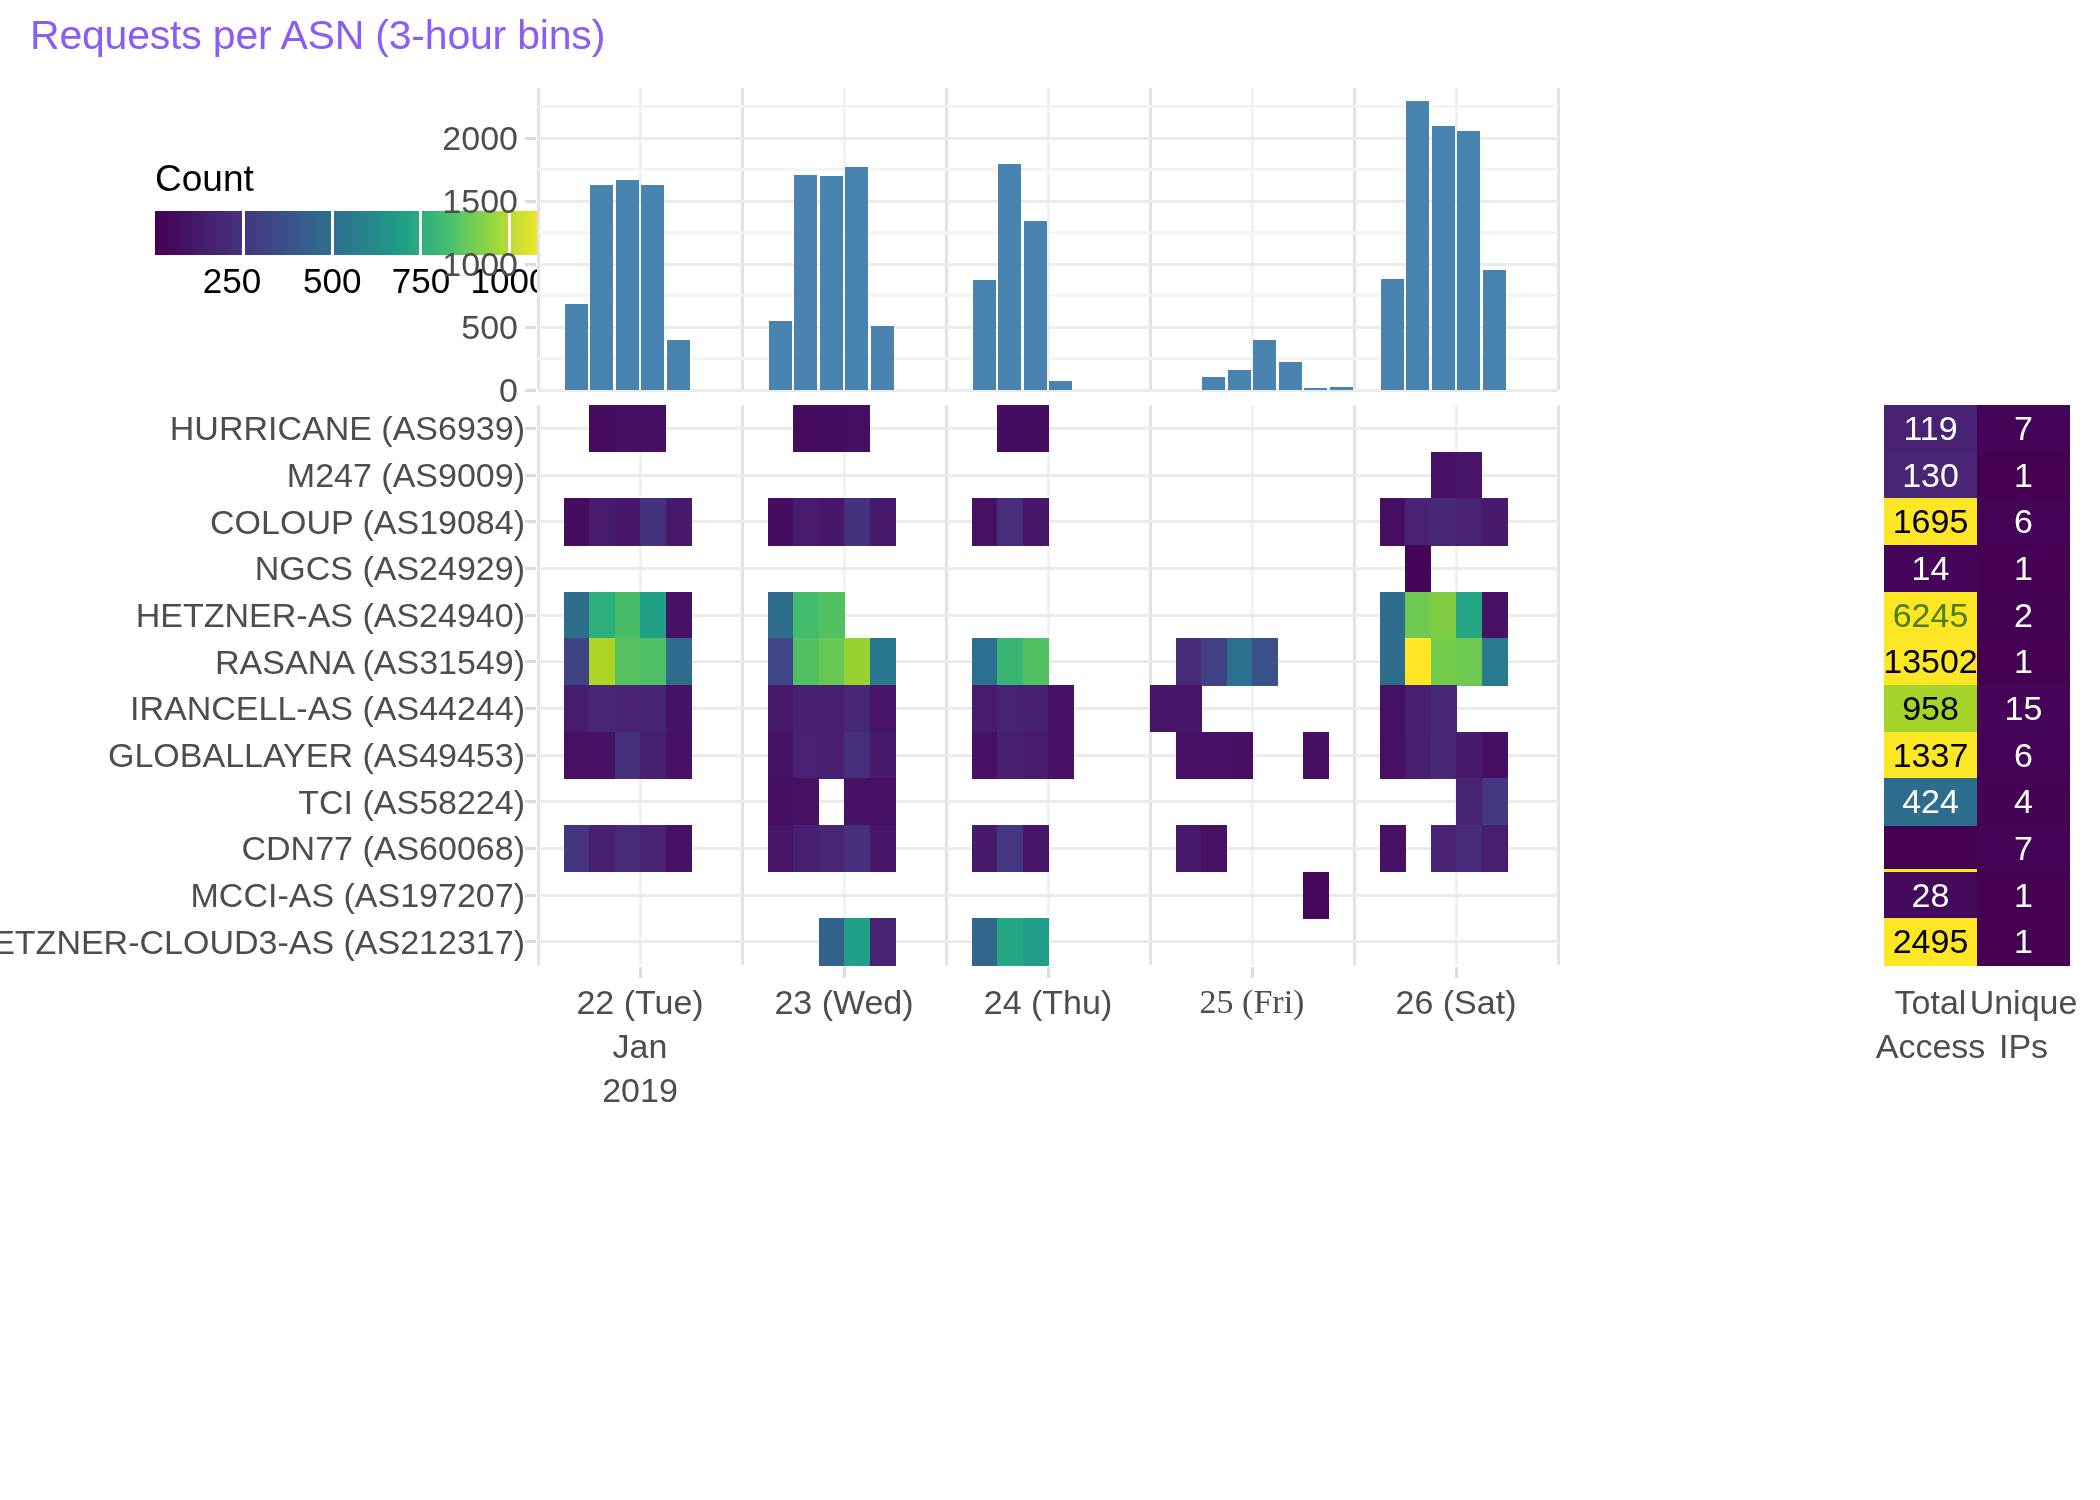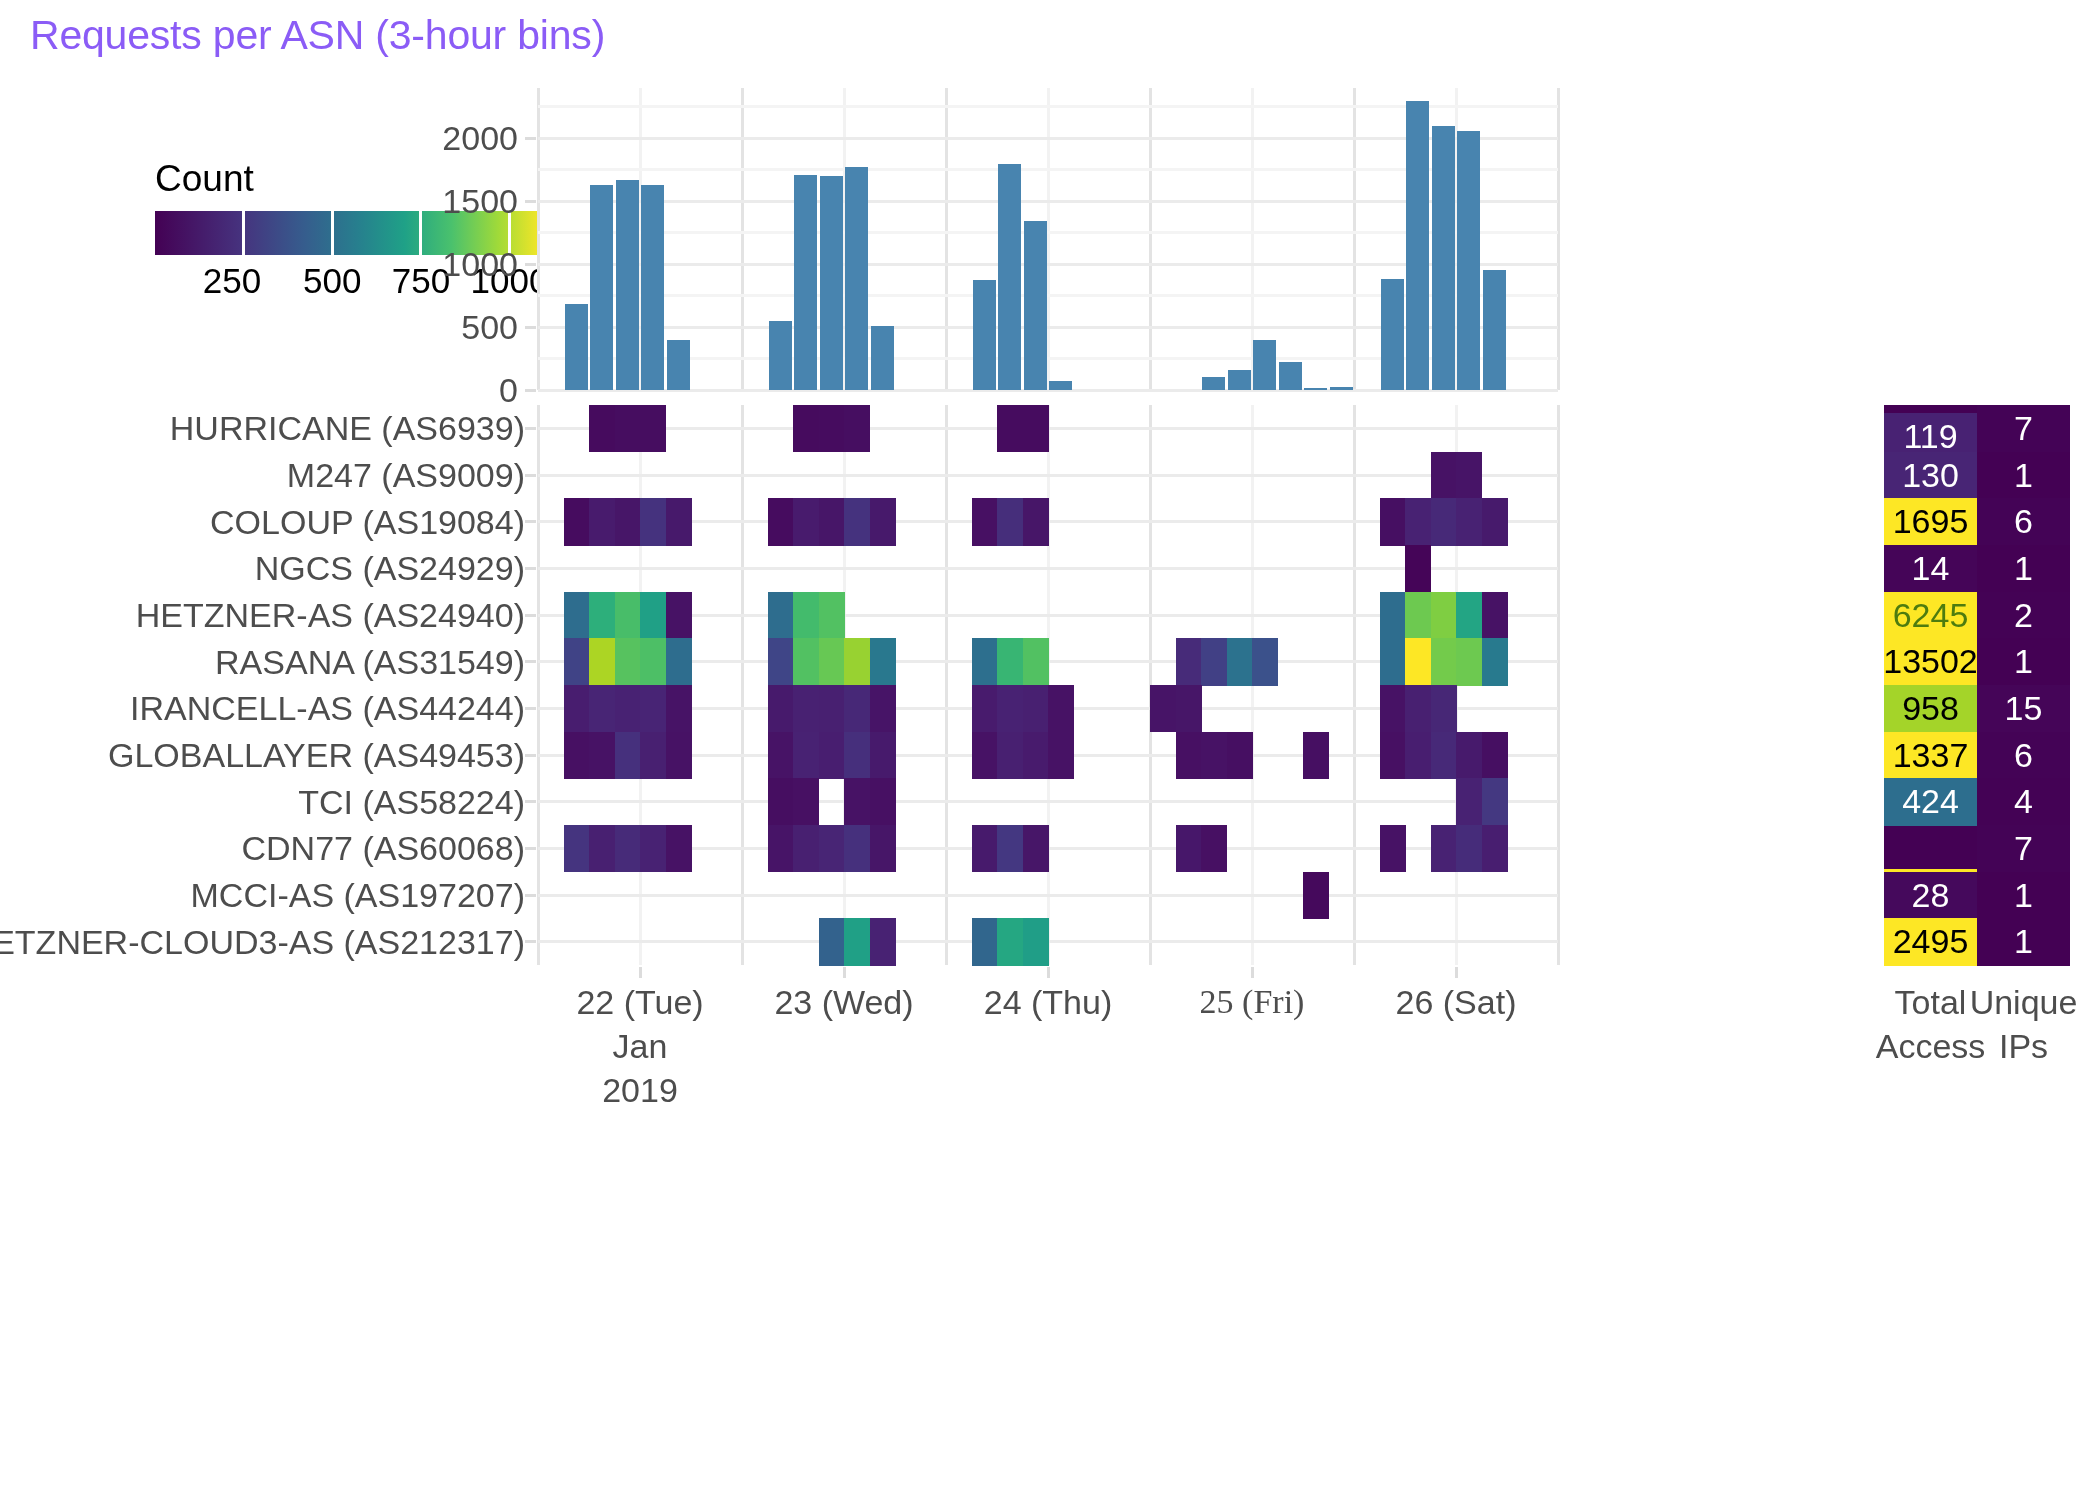--- a/index.html
+++ b/index.html
@@ -376,21 +376,21 @@
       <div class="rowlabel" style="top: 303.333px;">IRANCELL-AS (AS44244)</div>
       <div class="rowlabel" style="top: 350px;">GLOBALLAYER (AS49453)</div>
       <div class="rowlabel" style="top: 396.667px;">TCI (AS58224)</div>
       <div class="rowlabel" style="top: 443.333px;">CDN77 (AS60068)</div>
       <div class="rowlabel" style="top: 490px;">MCCI-AS (AS197207)</div>
       <div class="rowlabel" style="top: 536.667px;">HETZNER-CLOUD3-AS (AS212317)</div>
     </div>
 
   <div class="panel" id="sumpanel">
       <div style="position: absolute; left: 0px; top: 0px; width: 100%; height: 100%; background: rgb(68, 1, 84);"></div>
-      <div class="sumcell" style="left: 0px; top: 8px; width: 93px; height: 47.2667px; background: rgb(72, 34, 115); color: rgb(255, 255, 255);">119</div>
+      <div class="sumcell" style="left: 0px; top: 0px; width: 93px; height: 47.2667px; background: rgb(72, 34, 115); color: rgb(255, 255, 255);">119</div>
       <div class="sumcell" style="left: 93px; top: 0px; width: 93px; height: 47.2667px; background: rgb(68, 3, 86); color: rgb(255, 255, 255);">7</div>
       <div class="sumcell" style="left: 0px; top: 46.6667px; width: 93px; height: 47.2667px; background: rgb(72, 37, 117); color: rgb(255, 255, 255);">130</div>
       <div class="sumcell" style="left: 93px; top: 46.6667px; width: 93px; height: 47.2667px; background: rgb(68, 1, 84); color: rgb(255, 255, 255);">1</div>
       <div class="sumcell" style="left: 0px; top: 93.3333px; width: 93px; height: 47.2667px; background: rgb(253, 231, 37); color: rgb(0, 0, 0); text-align: right;">1695</div>
       <div class="sumcell" style="left: 93px; top: 93.3333px; width: 93px; height: 47.2667px; background: rgb(68, 3, 86); color: rgb(255, 255, 255);">6</div>
       <div class="sumcell" style="left: 0px; top: 140px; width: 93px; height: 47.2667px; background: rgb(69, 5, 88); color: rgb(255, 255, 255);">14</div>
       <div class="sumcell" style="left: 93px; top: 140px; width: 93px; height: 47.2667px; background: rgb(68, 1, 84); color: rgb(255, 255, 255);">1</div>
       <div class="sumcell" style="left: 0px; top: 186.667px; width: 93px; height: 47.2667px; background: rgb(253, 231, 37); color: #4d7c0f;">6245</div>
       <div class="sumcell" style="left: 93px; top: 186.667px; width: 93px; height: 47.2667px; background: rgb(68, 2, 85); color: rgb(255, 255, 255);">2</div>
       <div class="sumcell" style="left: 0px; top: 233.333px; width: 93px; height: 47.2667px; background: rgb(253, 231, 37); color: rgb(0, 0, 0);">13502</div>

